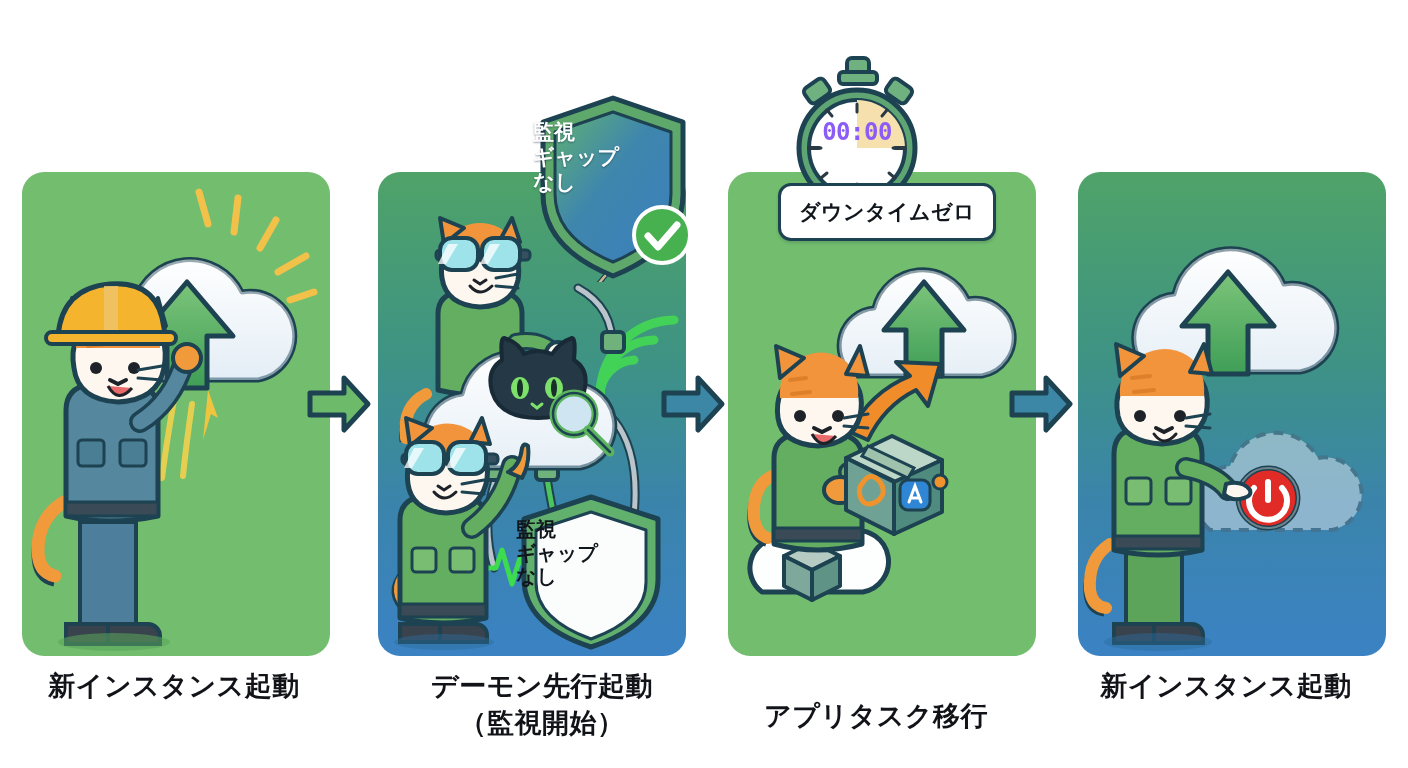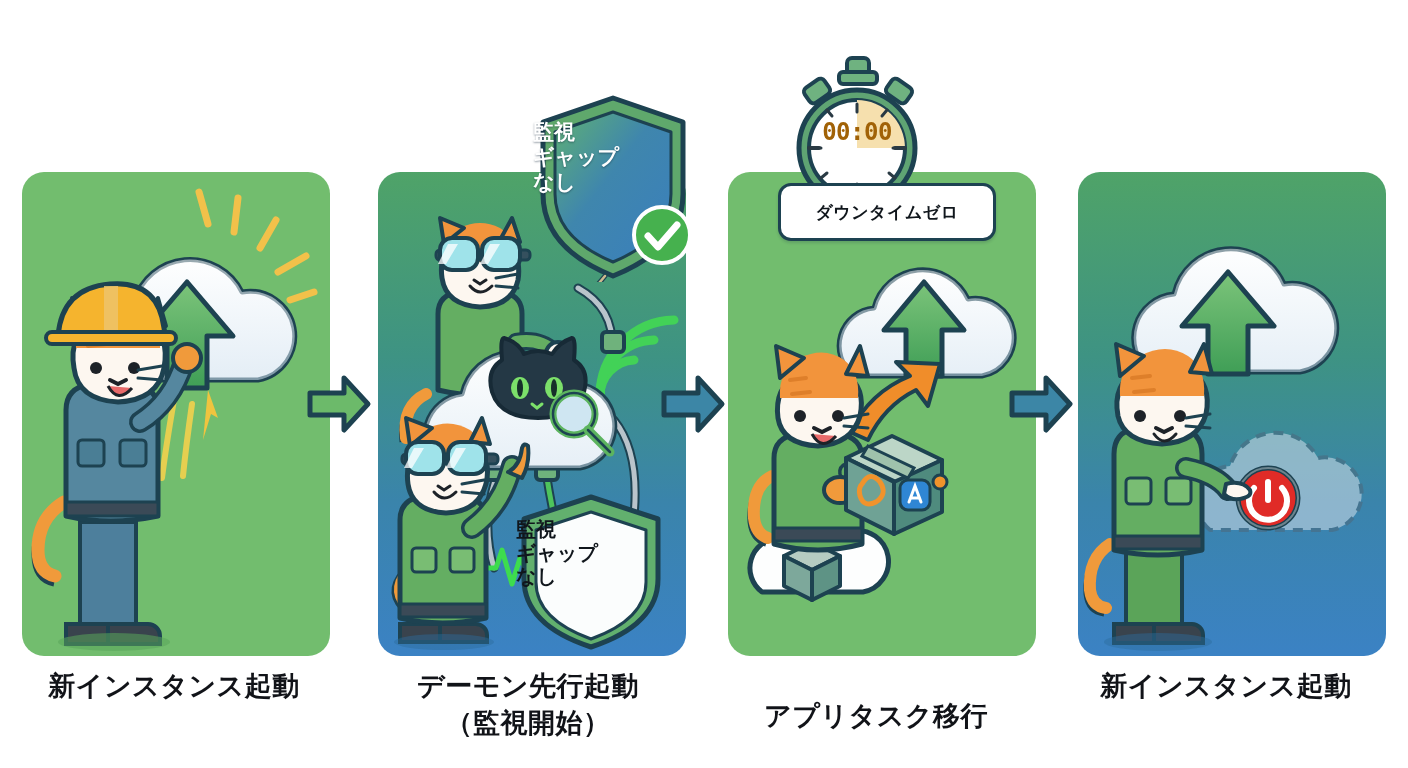--- a/index.html
+++ b/index.html
@@ -33,53 +33,53 @@
     top:668px;
     width:360px;
     text-align:center;
     font-size:27px;
     font-weight:bold;
     color:#111318;
     line-height:1.36;
     letter-spacing:0.5px;
   }
   #caption-1{left:-6px;}
-  #caption-2{left:348px;}
+  #caption-2{left:362px;}
   #caption-3{left:696px;margin-top:30px;}
   #caption-4{left:1046px;}
 
   
   .connector{position:absolute;top:373px;width:66px;height:62px;}
 
   
   .float{position:absolute;}
   #shield-top{left:533px;top:92px;width:160px;height:190px;}
   #stopwatch{left:787px;top:56px;width:140px;height:160px;}
   #downtime-chip{
     left:778px;top:183px;width:212px;height:52px;
     background:#ffffff;border:3px solid #1d4251;border-radius:13px;
     display:flex;align-items:center;justify-content:center;
     box-shadow:0 2px 3px rgba(20,40,60,.18);
   }
   #downtime-chip span{
-    font-size:17px;font-weight:bold;color:#10161c;letter-spacing:0.5px;
+    font-size:21px;font-weight:bold;color:#10161c;letter-spacing:0.5px;
   }
   #shield-bottom{left:516px;top:492px;width:150px;height:160px;}
 
   .shield-text{
     position:absolute;left:0;right:0;
     text-align:left;font-weight:bold;line-height:1.18;
     pointer-events:none;
   }
   #shield-top .shield-text{top:28px;font-size:21px;color:#ffffff;text-shadow:0 1px 2px rgba(10,30,50,.45);}
   #shield-bottom .shield-text{top:26px;font-size:20px;color:#10161c;}
 
   .stopwatch-digits{
     position:absolute;left:0;right:0;top:62px;
-    text-align:center;font-size:24px;font-weight:bold;color:#a16207;
+    text-align:center;font-size:24px;font-weight:bold;color:#8b5cf6;
     font-family:"DejaVu Sans Mono","Liberation Mono",monospace;
     letter-spacing:-0.5px;
   }
 </style>
 </head>
 <body>
 
 <div class="stage">
 
   <div class="panel" id="panel-1">

